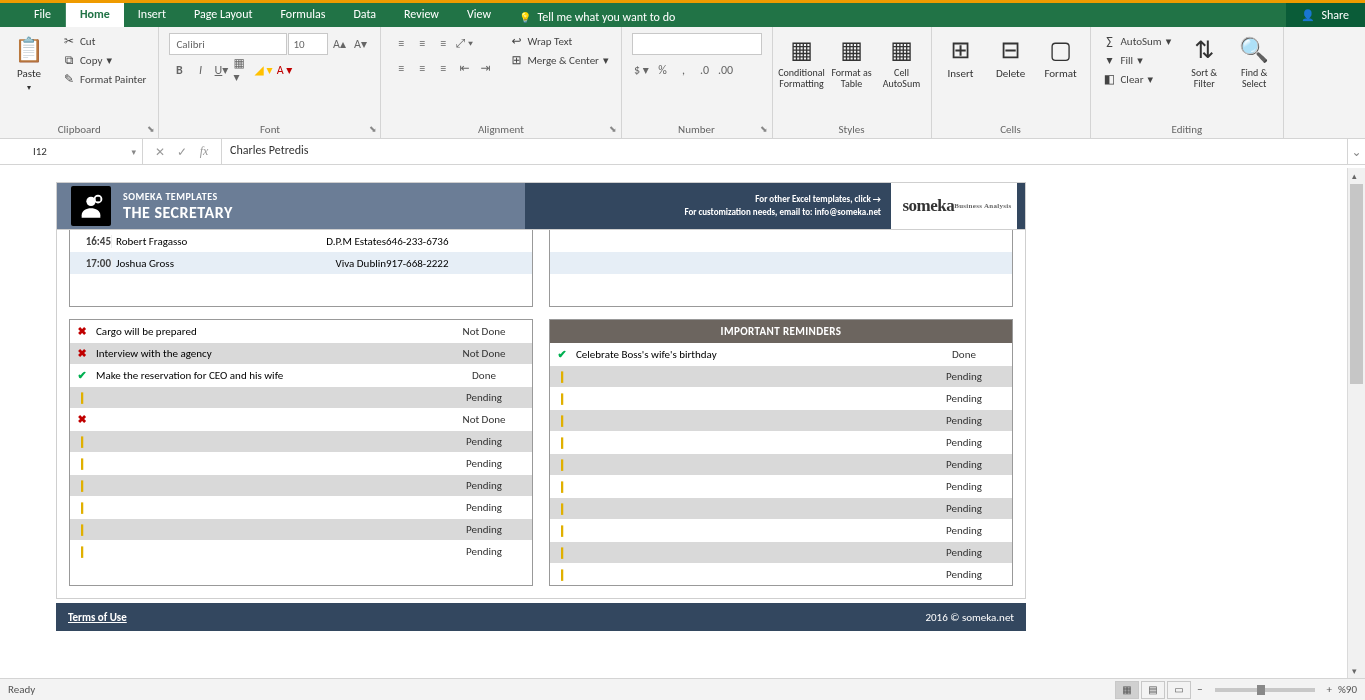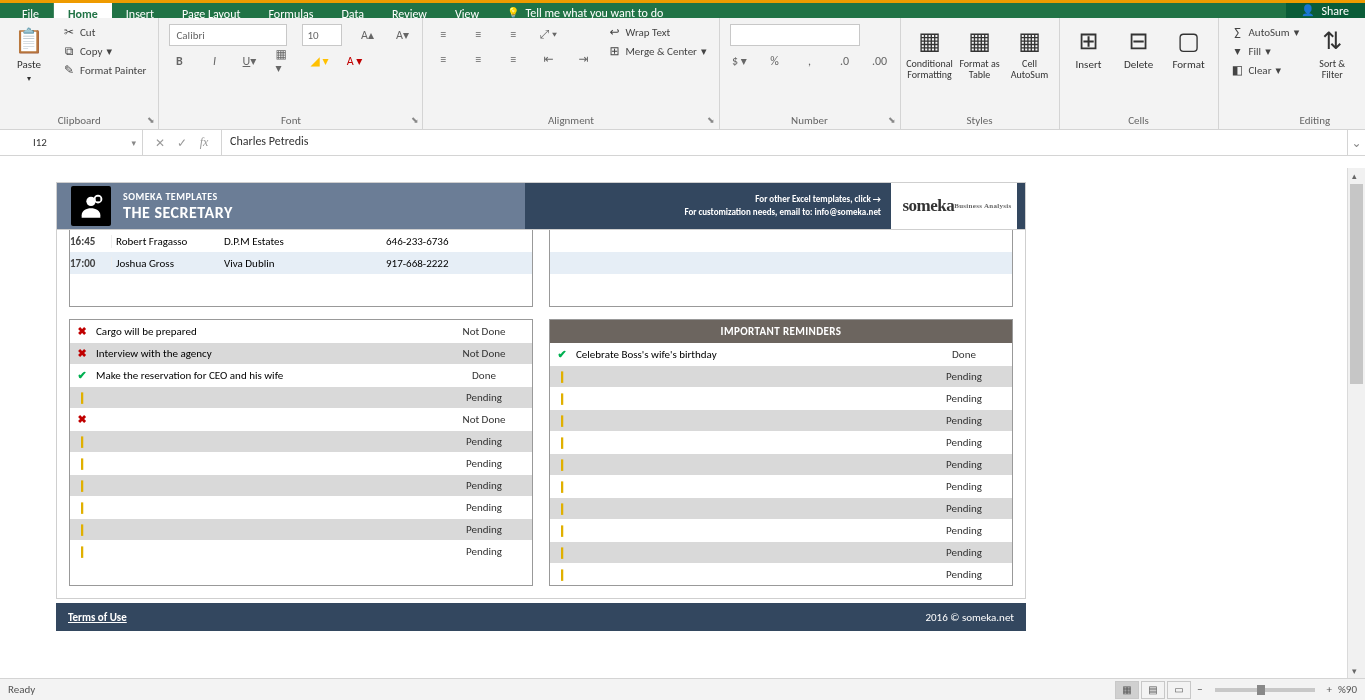--- a/index.html
+++ b/index.html
@@ -1,40 +1,40 @@
 <!DOCTYPE html>
 <html><head>
 <meta charset="utf-8">
 <style>
 * { box-sizing: border-box; margin: 0; padding: 0; }
 body { font-family: "Segoe UI", Calibri, sans-serif; font-size: 12px; background: #fff; width: 1365px; height: 700px; overflow: hidden; border-top: 3px solid #ef9b00; position: relative; }
 
 
-.tabs { background: #217346; height: 15px; display: flex; align-items: stretch; color: #fff; padding-left: 8px; }
+.tabs { background: #217346; height: 24px; display: flex; align-items: stretch; color: #fff; padding-left: 20px; }
 .tab { padding: 4px 14px 0; font-size: 12px; cursor: pointer; white-space: nowrap; }
 .tab.file { background: #217346; border-right: 1px solid rgba(255,255,255,.15); }
 .tab.active { background: #fff; color: #217346; font-weight: 600; }
 .tab.tell { display: flex; align-items: center; gap: 6px; }
 .tab.tell::before { content: '💡'; font-size: 10px; }
 .tabs-spacer { flex: 1; }
 .share-btn { display: flex; align-items: center; gap: 6px; padding: 0 16px; background: #0a5c38; }
 .share-btn::before { content: '👤'; font-size: 11px; }
 
 
 .ribbon { height: 112px; background: #f3f3f3; border-bottom: 1px solid #d4d4d4; display: flex; }
 .group { border-right: 1px solid #d4d4d4; padding: 4px 6px 2px; display: flex; flex-direction: column; }
 .group-body { flex: 1; display: flex; align-items: flex-start; gap: 4px; }
 .group-label { text-align: center; color: #666; font-size: 11px; padding-top: 2px; position: relative; }
 .group-label.dialog::after { content: '⬊'; position: absolute; right: -2px; font-size: 9px; color: #888; }
 .big-btn { display: flex; flex-direction: column; align-items: center; width: 46px; padding: 2px; color: #333; font-size: 11px; text-align: center; gap: 2px; }
 .big-icon { width: 32px; height: 32px; display: flex; align-items: center; justify-content: center; font-size: 24px; }
 .col { display: flex; flex-direction: column; gap: 3px; padding: 2px 4px; }
 .mini { display: flex; align-items: center; gap: 4px; color: #444; font-size: 11px; padding: 1px 2px; white-space: nowrap; }
 .mini-icon { width: 14px; text-align: center; font-size: 12px; }
-.row { display: flex; gap: 15px; align-items: center; }
+.row { display: flex; gap: 1px; align-items: center; }
 .font-sel { border: 1px solid #c8c8c8; background: #fff; padding: 1px 20px 1px 6px; font-size: 11px; color: #666; height: 22px; display: flex; align-items: center; width: 118px; }
 .size-sel { border: 1px solid #c8c8c8; background: #fff; padding: 1px 4px; font-size: 11px; color: #666; height: 22px; width: 40px; display: flex; align-items: center; }
 .btn-sm { width: 20px; height: 20px; display: flex; align-items: center; justify-content: center; color: #666; font-size: 12px; border: 1px solid transparent; }
 .num-box { border: 1px solid #c8c8c8; background: #fff; padding: 1px 30px 1px 6px; height: 22px; width: 130px; color: #666; font-size: 11px; }
 
 
 .formula-bar { height: 26px; border-bottom: 1px solid #d4d4d4; display: flex; align-items: stretch; background: #fff; }
 .name-box { width: 116px; border-right: 1px solid #d4d4d4; padding: 4px 6px; font-size: 11px; color: #333; display: flex; align-items: center; margin-left: 27px; }
 .name-box::after { content: '▾'; color: #888; margin-left: auto; font-size: 9px; }
 .fb-btns { display: flex; align-items: center; padding: 0 6px; border-right: 1px solid #d4d4d4; }
@@ -62,23 +62,23 @@
 .banner-right .txt { text-align: right; line-height: 1.4; }
 .someka-logo { background: #fff; color: #333; width: 126px; height: 46px; display: flex; flex-direction: row; align-items: center; justify-content: center; font-family: Georgia,serif; padding-left: 6px; }
 .someka-logo .main { font-size: 17px; font-weight: 700; letter-spacing: -.5px; }
 .someka-logo .sub { font-size: 7px; color: #666; letter-spacing: .3px; }
 
 .outerframe { border: 1px solid #cfcfcf; border-top: none; width: 970px; background: #fff; padding: 0 12px 12px; }
 
 .apt-box { border: 1px solid #999; border-top: none; }
 .apt-row { display: flex; font-size: 11px; height: 22px; align-items: center; }
 .apt-row.alt { background: #e6eef6; }
-.apt-time { width: 42px; text-align: left; padding-right: 6px; font-weight: 600; color: #444; border-right: 1px solid #eee; }
+.apt-time { width: 42px; text-align: right; font-weight: 600; color: #444; border-right: 1px solid #eee; }
 .apt-name { width: 112px; padding-left: 4px; }
-.apt-co { width: 162px; }
+.apt-co { width: 162px; text-align: right; }
 .apt-phone { width: 132px; }
 
 .two-col { display: flex; gap: 16px; margin-top: 12px; }
 .panel { flex: 1; border: 1px solid #999; }
 .panel-header { background: #6c655f; color: #fff; text-align: center; font-size: 11px; font-weight: 700; padding: 5px 0; letter-spacing: .4px; }
 .panel-row { display: flex; align-items: center; height: 22px; font-size: 11px; border-top: 1px solid #fff; }
 .panel-row.alt { background: #d9d9d9; }
 .pi { width: 24px; text-align: center; }
 .pt { flex: 1; padding-left: 2px; }
 .ps { width: 96px; text-align: center; color: #333; }

